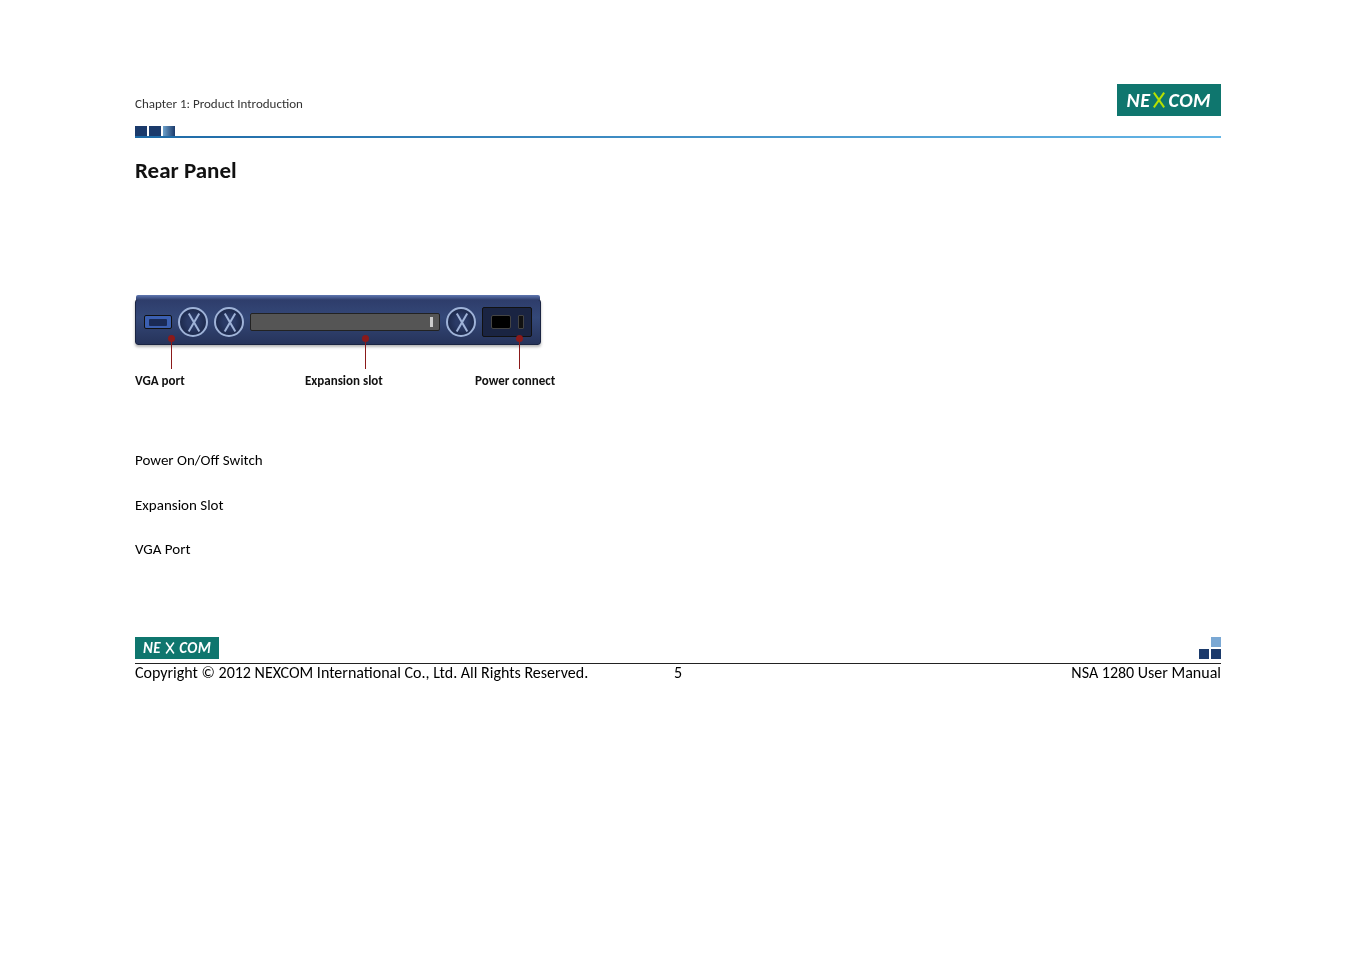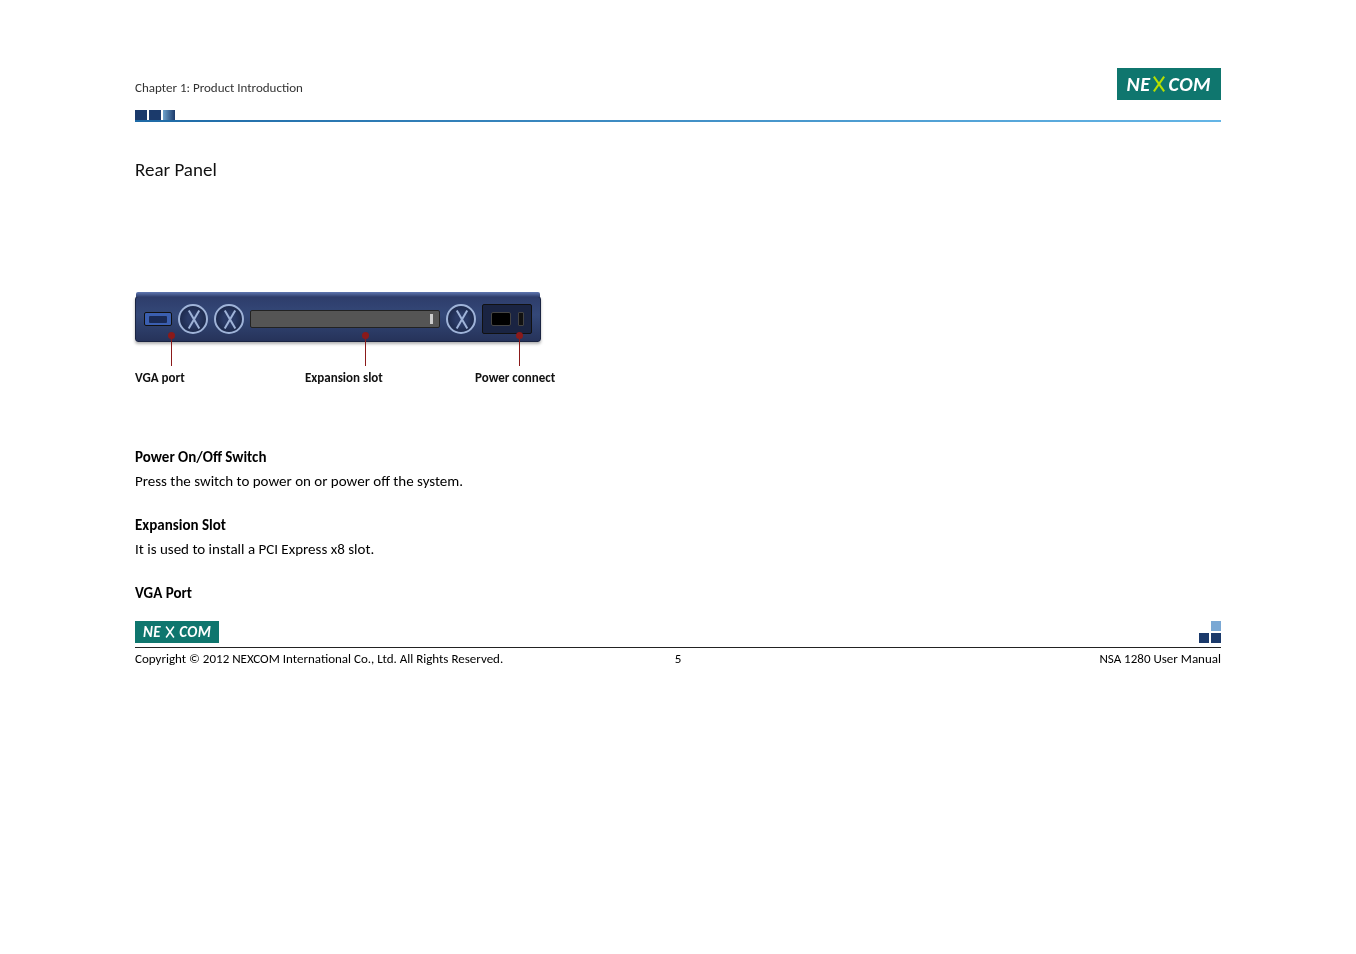--- a/index.html
+++ b/index.html
@@ -7,21 +7,21 @@
     width: 1356px;
     height: 954px;
     background: #ffffff;
     font-family: Calibri, Arial, sans-serif;
     color: #000;
     position: relative;
   }
   .page {
     position: absolute;
     left: 135px;
-    top: 0;
+    top: 16px;
     width: 1086px;
     height: 758px;
   }
   .header-row {
     position: relative;
     height: 100px;
     padding-top: 80px;
   }
   .chapter {
     font-size: 13px;
@@ -72,24 +72,24 @@
   .sq2 { background: #1b3a6b; }
   .sq3 { background: linear-gradient(90deg,#6ea2cc,#1b3a6b); }
   .hr-line {
     position: absolute;
     left: 0; right: 0; top: 120px;
     height: 2px;
     background: linear-gradient(90deg,#1e6aa6,#64b5e6);
   }
 
   .section-title {
-    font-size: 19px;
-    font-weight: normal;
+    font-size: 23px;
+    font-weight: bold;
     color: #111;
-    margin-top: 58px;
+    margin-top: 40px;
   }
 
   
   .device-wrap {
     margin-top: 115px;
     position: relative;
     width: 450px;
     height: 120px;
   }
   .device {
@@ -172,21 +172,21 @@
     display: flex;
     font-size: 13px;
     font-weight: bold;
     color: #111;
   }
   .labels-row div:nth-child(1){ width:170px; }
   .labels-row div:nth-child(2){ width:170px; }
   .labels-row div:nth-child(3){ width:110px; }
 
   .body-text { margin-top: 30px; font-size: 15px; line-height: 1.5; }
-  .body-text .h { font-weight: bold; margin-top: 22px; }
+  .body-text .h { font-weight: normal; margin-top: 22px; }
   .body-text .p { margin-top: 1px; }
   .first-h { margin-top: 0 !important; }
 
   .footer-rule {
     position: absolute; left:0; right:0; bottom: 110px;
     height:1px; background:#222;
   }
   .footer-logo {
     position:absolute; left:0; bottom:115px;
   }
@@ -194,21 +194,21 @@
     position:absolute; right:0; bottom:115px;
     display:flex; flex-direction:column; gap:2px; align-items:flex-end;
   }
   .footer-deco .r1 { display:flex; gap:2px; }
   .footer-deco span { width:10px; height:10px; }
   .fd1 { background:#7aa8d4; }
   .fd2 { background:#1b3a6b; }
   .footer-bar {
     position:absolute; left:0; right:0; bottom:92px;
     display:flex; justify-content:space-between;
-    font-size:13px; color:#000;
+    font-size:16px; color:#000;
   }
   .footer-bar .c { position:absolute; left:50%; transform:translateX(-50%); }
 </style>
 </head>
 <body>
 
 <div class="page">
 
   <div class="header-row">
     <div class="chapter">Chapter 1: Product Introduction</div>
@@ -247,24 +247,22 @@
     <div class="callout c3"></div>
     <div class="labels-row">
       <div>VGA port</div>
       <div>Expansion slot</div>
       <div>Power connect</div>
     </div>
   </div>
 
   <div class="body-text">
     <div class="h first-h">Power On/Off Switch</div>
-    <div class="p">Press the switch to power on or power off the system.</div>
 
     <div class="h">Expansion Slot</div>
-    <div class="p">It is used to install a PCI Express x8 slot.</div>
 
     <div class="h">VGA Port</div>
   </div>
 
   <div class="footer-logo">
     <span class="logo-box small">
       <span>NE</span>
       <span class="logo-x" style="transform:scale(.75);"></span>
       <span>COM</span>
     </span>

